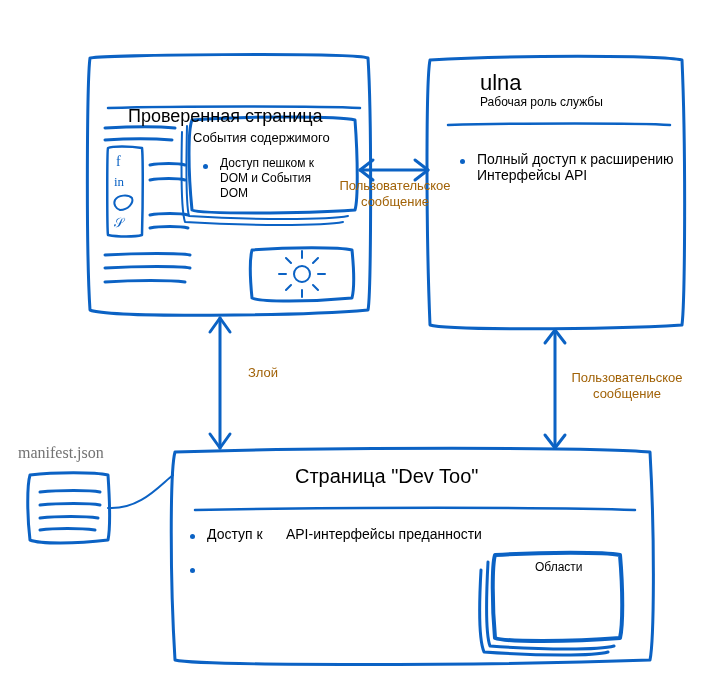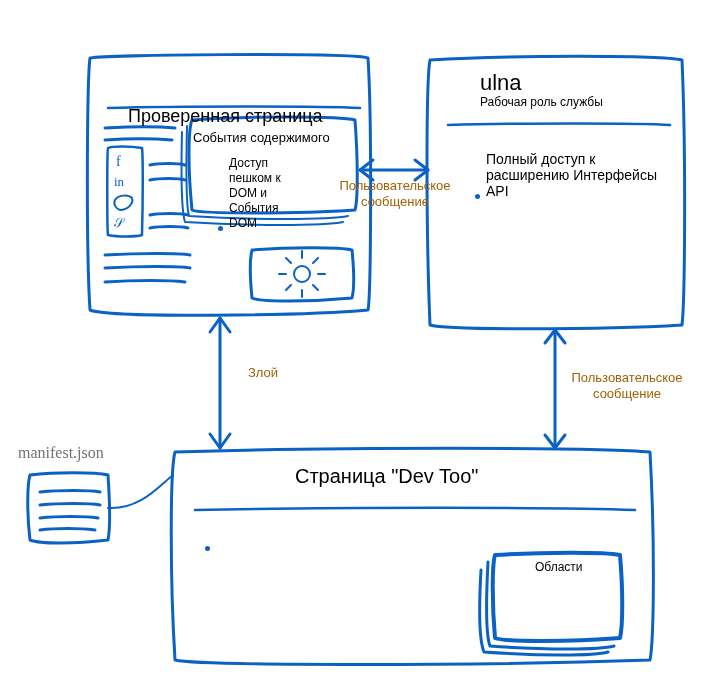--- a/index.html
+++ b/index.html
@@ -8,21 +8,21 @@
     width: 709px;
     height: 698px;
     background: #fff;
     font-family: "Segoe UI", Arial, sans-serif;
     position: relative;
     color: #000;
   }
   .ink { stroke: #0b62c4; fill: none; stroke-linecap: round; stroke-linejoin: round; }
   .stage { position: absolute; inset: 0; }
   .box-title { font-size: 18px; font-weight: 400; }
-  .bullet-row { display: flex; align-items: flex-end; gap: 6px; margin: 6px 15px; font-size: 14px; }
+  .bullet-row { display: flex; align-items: flex-start; gap: 12px; margin: 6px 0; font-size: 14px; }
   .dot { width: 5px; height: 5px; background:#0b62c4; border-radius:50%; margin-top:8px; flex:0 0 5px; }
   .edge-label { position:absolute; font-size:13px; color:#a16207; text-align:center; line-height:1.25; }
   .small { font-size: 12px; }
   .cursive { font-family: "Comic Sans MS", "Segoe Script", cursive; color:#737373; }
 
   
   #box1 { position:absolute; left:78px; top:45px; width:295px; }
   #box1 .title { position:absolute; left:50px; top:30px;margin-top:31px; }
   #box1 .inner-title { position:absolute; left:115px; top:85px; font-size:13px; }
   #box1 .inner-bullet { position:absolute; left:125px; top:105px; font-size:11px; width:120px; line-height:1.25; }
@@ -141,20 +141,28 @@
           <span class="dot"></span>
           <span>Полный доступ к расширению Интерфейсы API</span>
         </div>
     </div>
   </div>
 
   
   <div id="box3">
     <div class="title">Страница "Dev Too"</div>
     <div class="list">
+      <div class="bullet-row">
+        <span class="dot"></span>
+        <span>
+          <span>Доступ к</span>
+          &nbsp;&nbsp;&nbsp;&nbsp;
+          <span>API-интерфейсы преданности</span>
+        </span>
+      </div>
       <div class="bullet-row" style="margin-top:18px;">
         <span class="dot"></span>
       </div>
     </div>
     <div class="panels-label">Области</div>
   </div>
 
   
   <div class="edge-label" style="left:335px; top:178px; width:120px;">
     <span>Пользовательское</span><br><span>сообщение</span>

